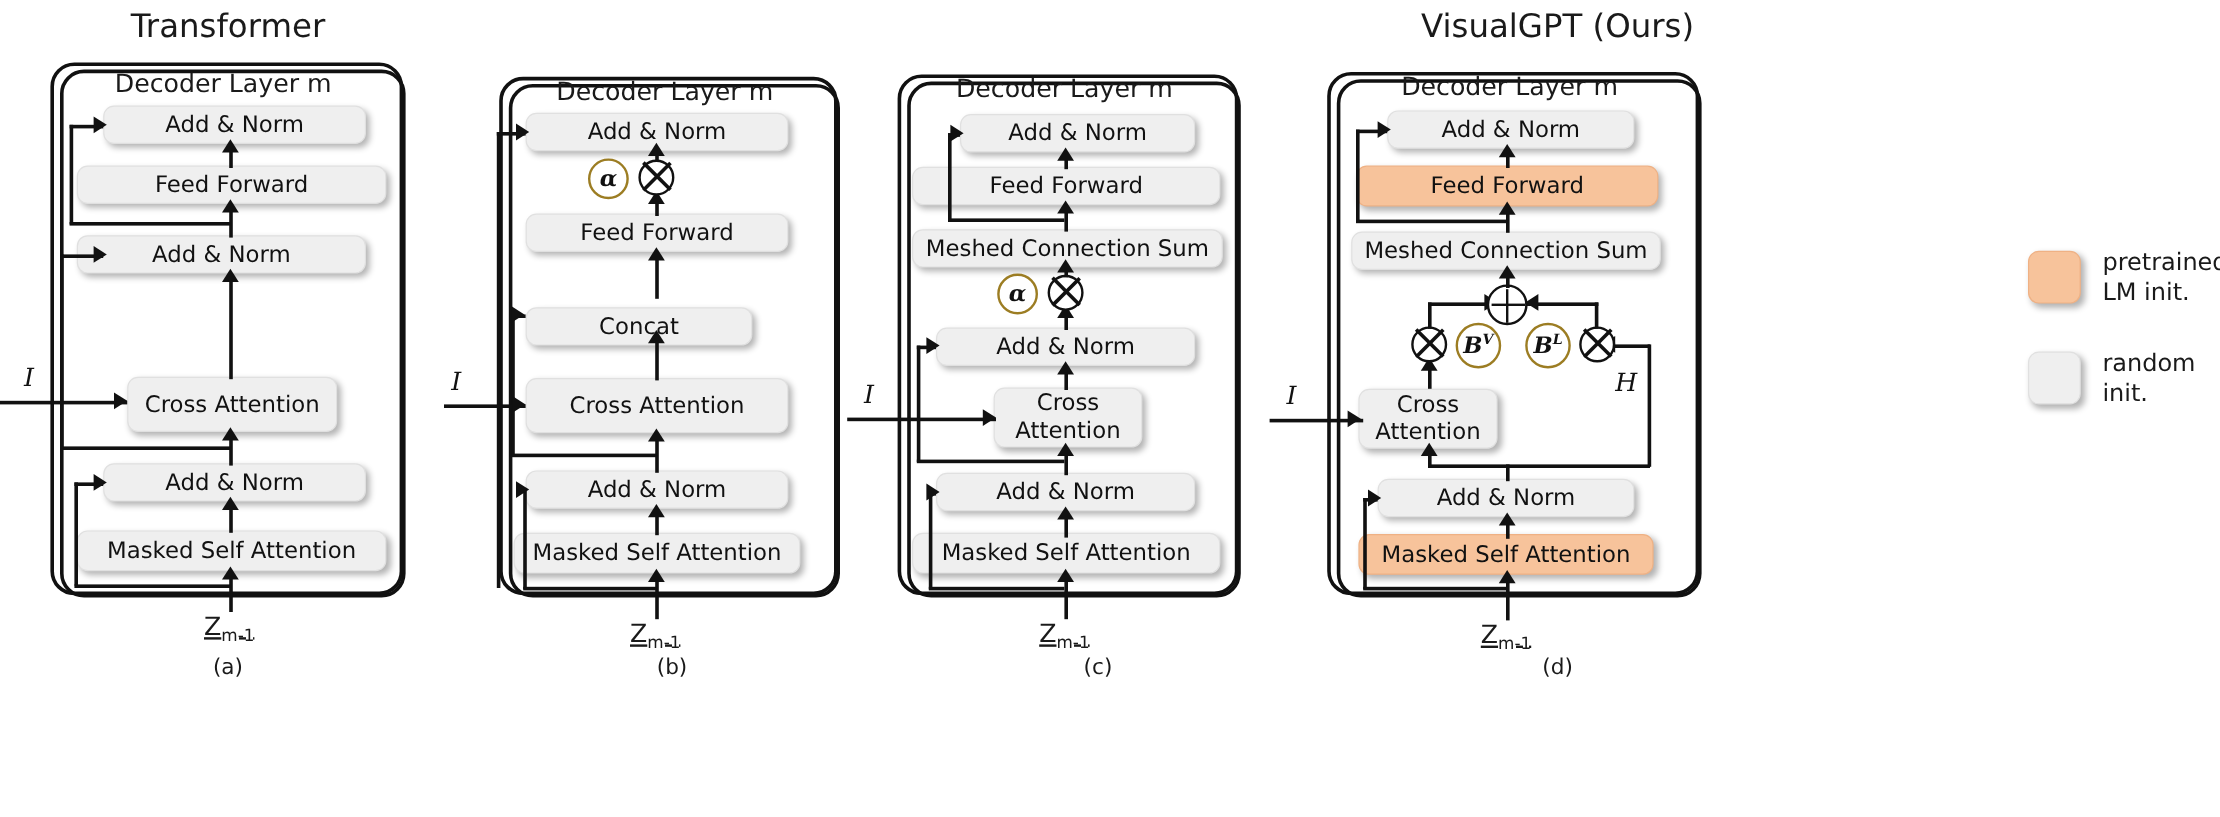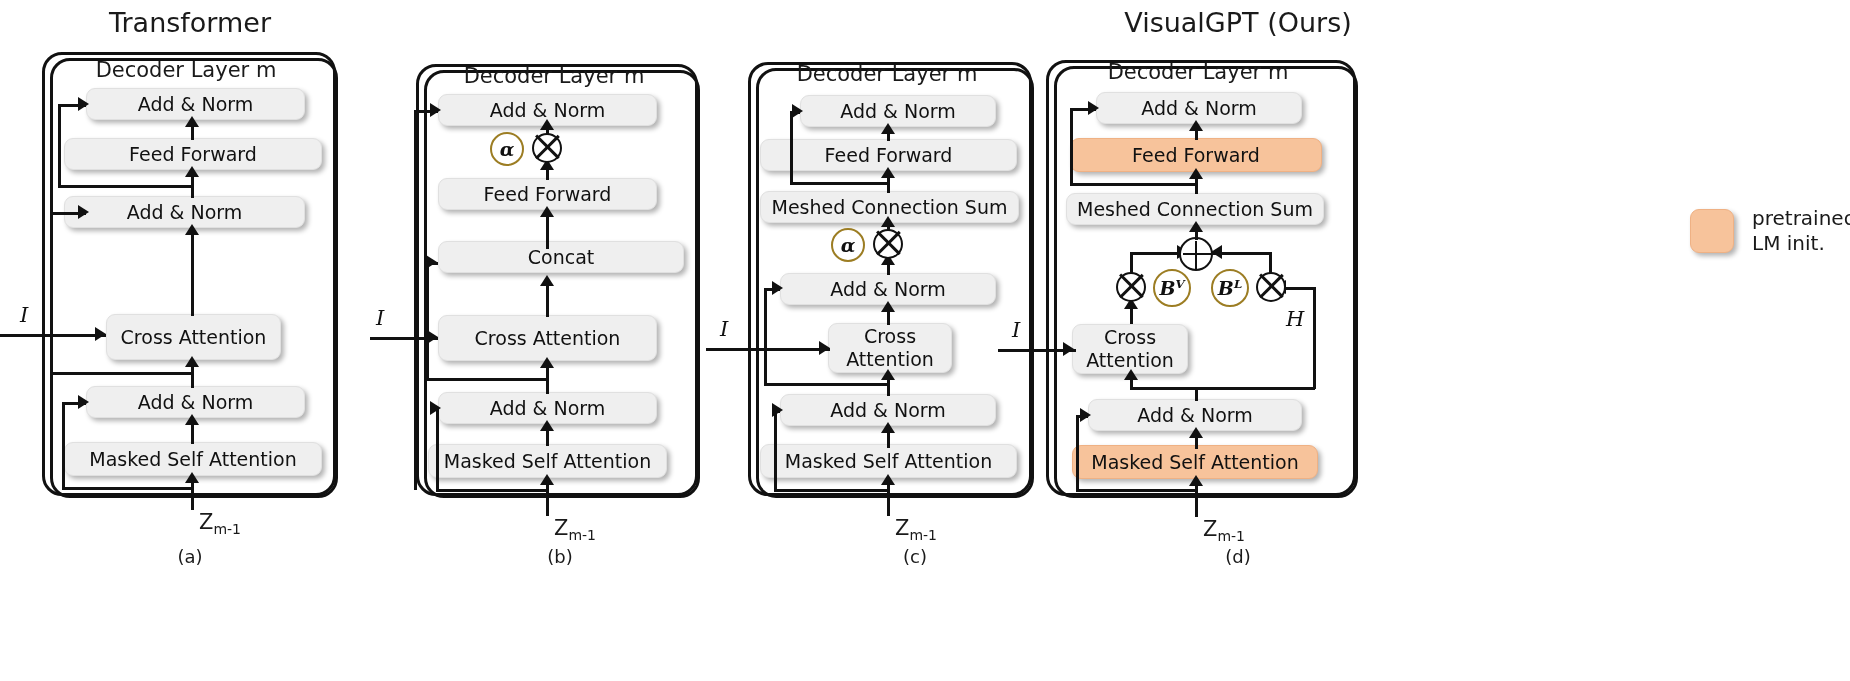--- a/index.html
+++ b/index.html
@@ -132,21 +132,21 @@
   .mlab{
     position:absolute;
     font-family:"DejaVu Serif","Liberation Serif",serif;
     font-style:italic;
     font-size:21px;
     color:#111;
     white-space:nowrap;
   }
   .zlab{
     position:absolute;
-    font-size:21px;white-space:nowrap;text-align:right;
+    font-size:21px;white-space:nowrap;text-align:center;text-decoration:underline;
   }
   .zlab .sub{font-size:14px;vertical-align:sub;}
 
   
   .legend{position:absolute;}
   .legend-row{position:absolute;display:flex;align-items:center;}
   .swatch{
     width:42px;height:42px;border-radius:9px;
     box-shadow:3px 3px 5px rgba(0,0,0,.30);
     flex:0 0 auto;
@@ -220,21 +220,21 @@
 
 <div class="panel" style="left:380px;width:360px;">
 
   <div class="layerbox back" style="left:44px;top:70px;width:270px;height:422px;"></div>
   <div class="layerbox" style="left:36px;top:64px;width:276px;height:426px;"></div>
 
   <div class="layer-label" style="left:36px;top:64px;width:276px;">Decoder Layer m</div>
 
   <div class="blk" style="left:58px;top:94px;width:219px;height:32px;">Add &amp; Norm</div>
   <div class="blk" style="left:58px;top:178px;width:219px;height:32px;">Feed Forward</div>
-  <div class="blk" style="left:58px;top:241px;width:246px;height:32px;">Concat</div>
+  <div class="blk" style="left:58px;top:256px;width:189px;height:32px;">Concat</div>
   <div class="blk" style="left:58px;top:315px;width:219px;height:46px;">Cross Attention</div>
   <div class="blk" style="left:58px;top:392px;width:219px;height:32px;">Add &amp; Norm</div>
   <div class="blk" style="left:48px;top:444px;width:239px;height:34px;">Masked Self Attention</div>
 
   <div class="ln v" style="left:166px;top:478px;height:38px;"></div>
   <div class="ar up" style="left:160px;top:474px;"></div>
   <div class="zlab" style="left:116px;top:516px;width:100px;"><span>Z</span><span class="sub">m-1</span></div>
 
   <div class="ln v" style="left:166px;top:424px;height:22px;"></div>
   <div class="ar up" style="left:160px;top:420px;"></div>
@@ -341,21 +341,21 @@
   <div class="ln h" style="left:50px;top:111px;width:10px;"></div>
   <div class="ar right" style="left:52px;top:104px;"></div>
 
   <div class="ln h" style="left:-34px;top:348px;width:124px;"></div>
   <div class="ar right" style="left:79px;top:341px;"></div>
   <div class="mlab" style="left:-20px;top:317px;">I</div>
 
   <div class="panel-caption">(c)</div>
 </div>
 
-<div class="panel" style="left:1048px;width:380px;">
+<div class="panel" style="left:1108px;width:380px;">
   <div class="panel-title">VisualGPT (Ours)</div>
 
   <div class="layerbox back" style="left:6px;top:66px;width:298px;height:426px;"></div>
   <div class="layerbox" style="left:-2px;top:60px;width:304px;height:430px;"></div>
 
   <div class="layer-label" style="left:-2px;top:60px;width:304px;">Decoder Layer m</div>
 
   <div class="blk" style="left:48px;top:92px;width:206px;height:32px;">Add &amp; Norm</div>
   <div class="blk orange" style="left:22px;top:138px;width:252px;height:34px;">Feed Forward</div>
   <div class="blk" style="left:18px;top:193px;width:258px;height:32px;">Meshed Connection Sum</div>
@@ -431,15 +431,19 @@
 
   <div class="panel-caption">(d)</div>
 </div>
 
 <div class="legend" style="left:1690px;top:190px;width:160px;height:200px;">
   <div class="legend-row" style="left:0px;top:16px;">
     <div class="swatch orange"></div>
     <div class="legend-text">pretrained
 LM init.</div>
   </div>
+  <div class="legend-row" style="left:0px;top:100px;">
+    <div class="swatch grey"></div>
+    <div class="legend-text">random init.</div>
+  </div>
 </div>
 
 </div>
 
 </body></html>

